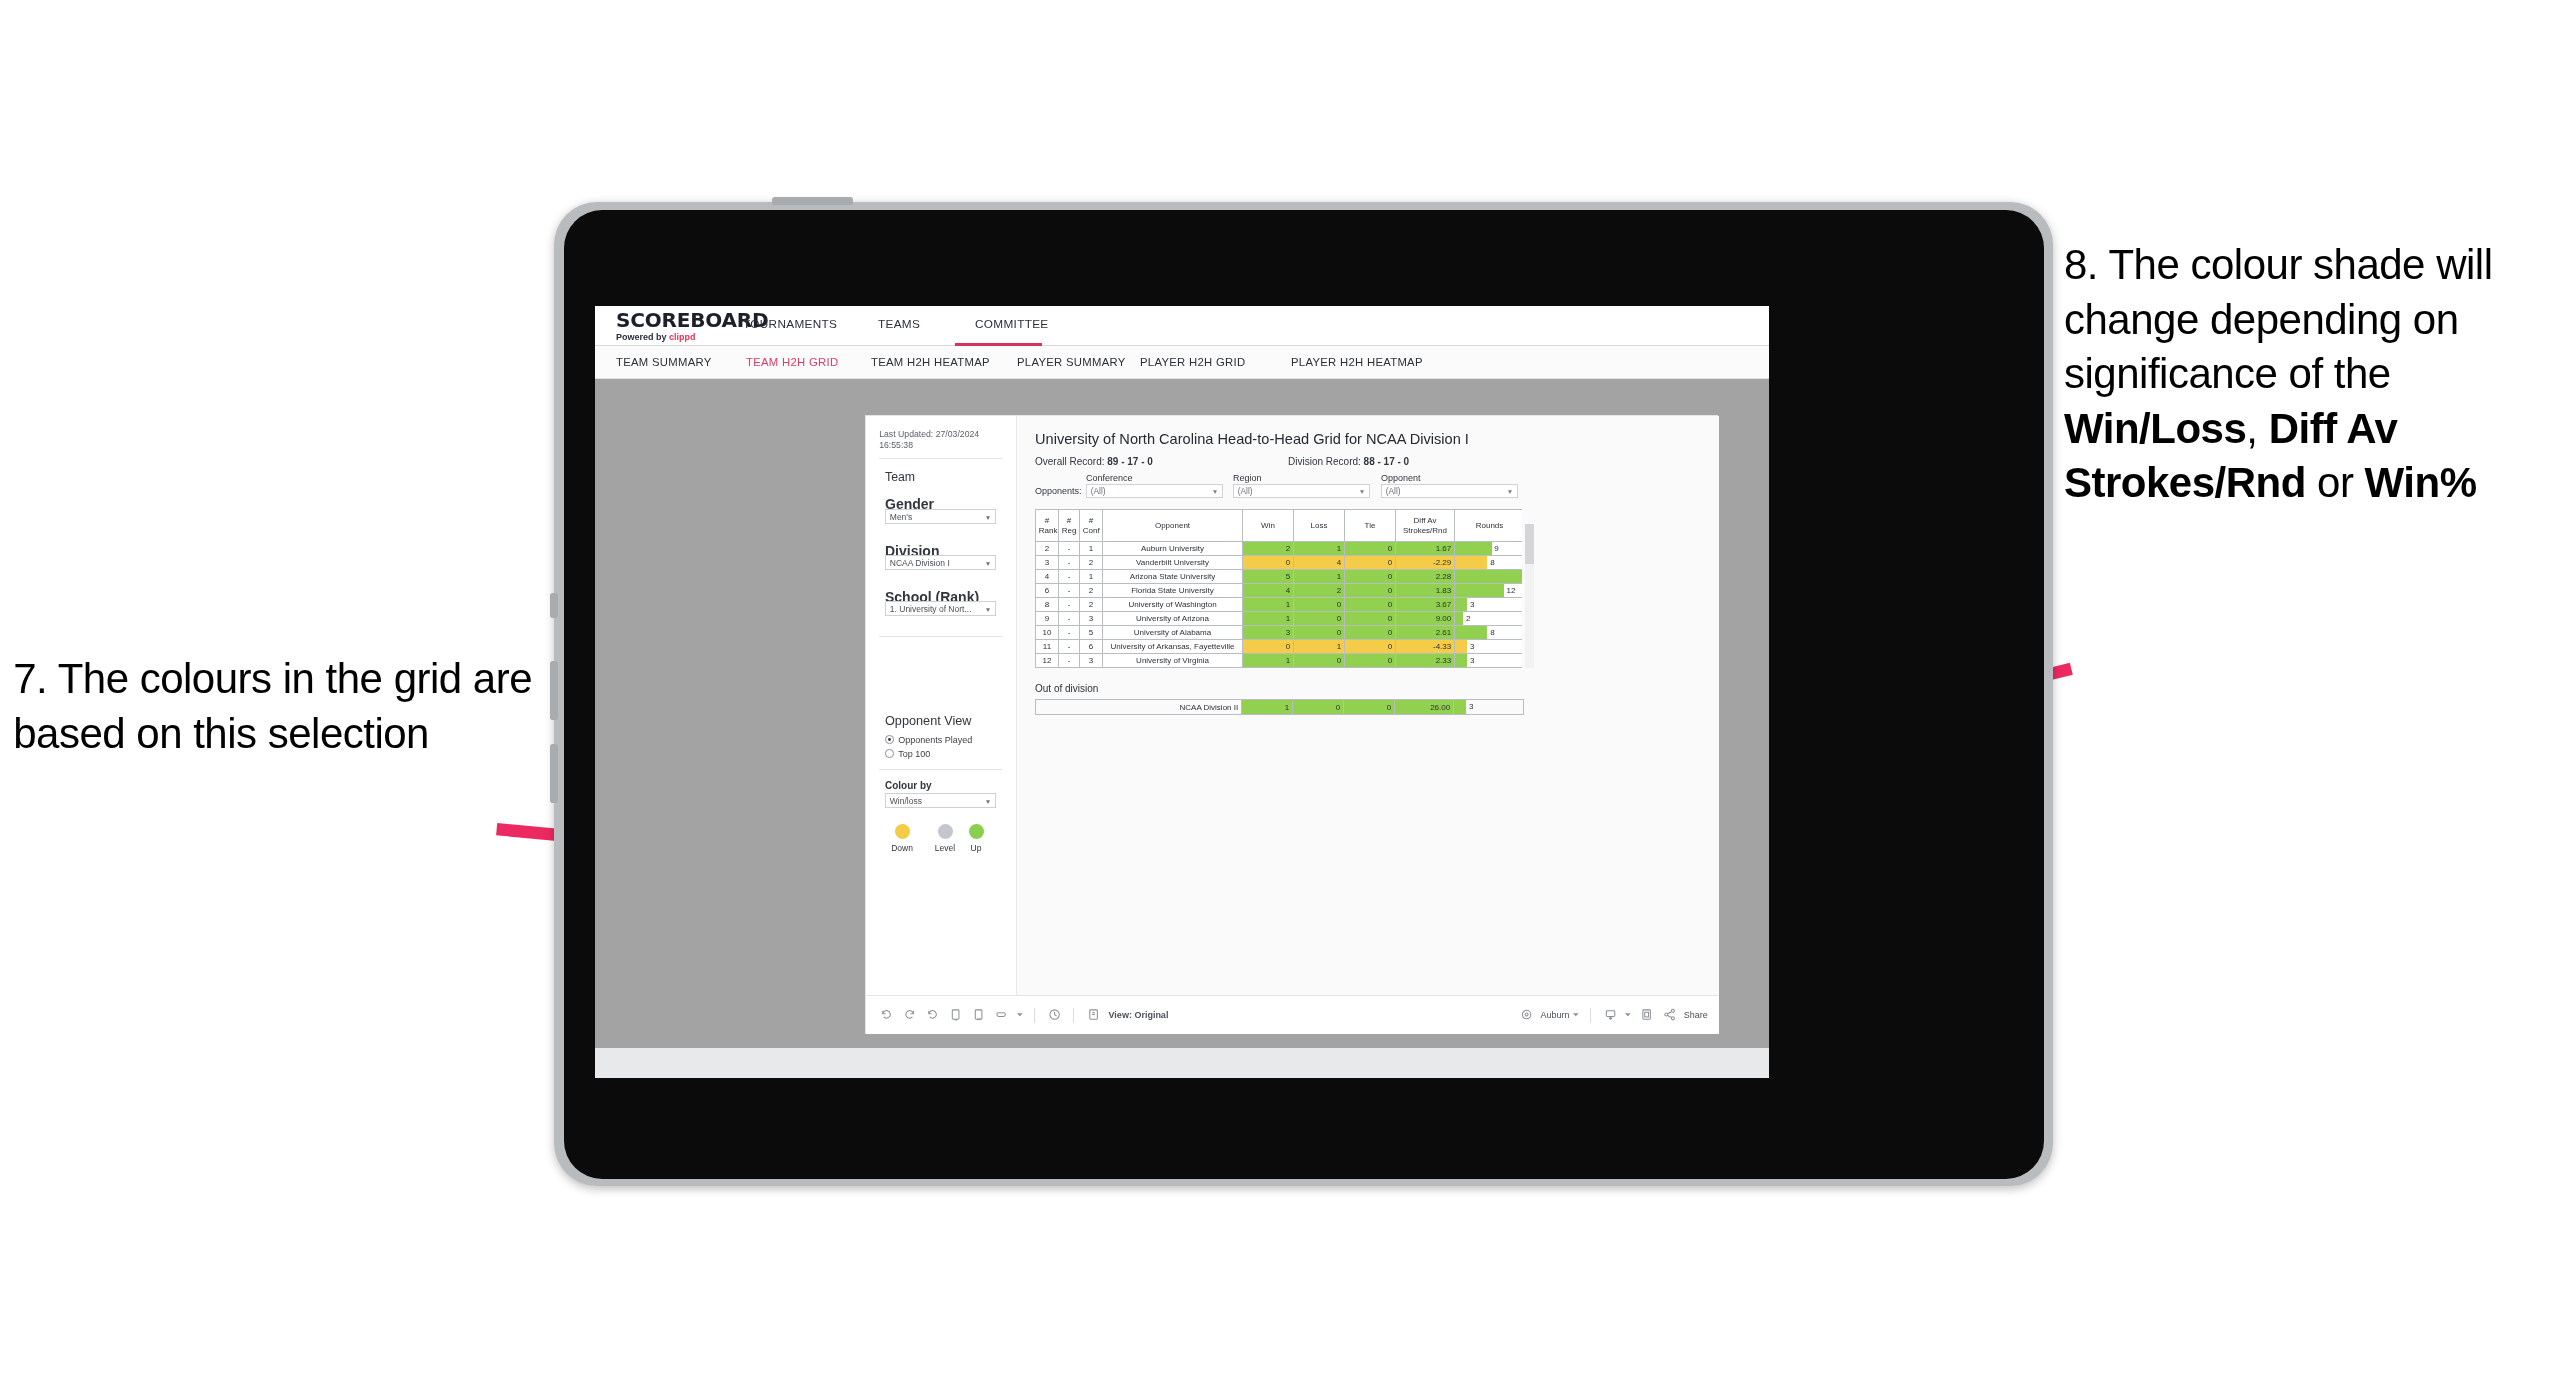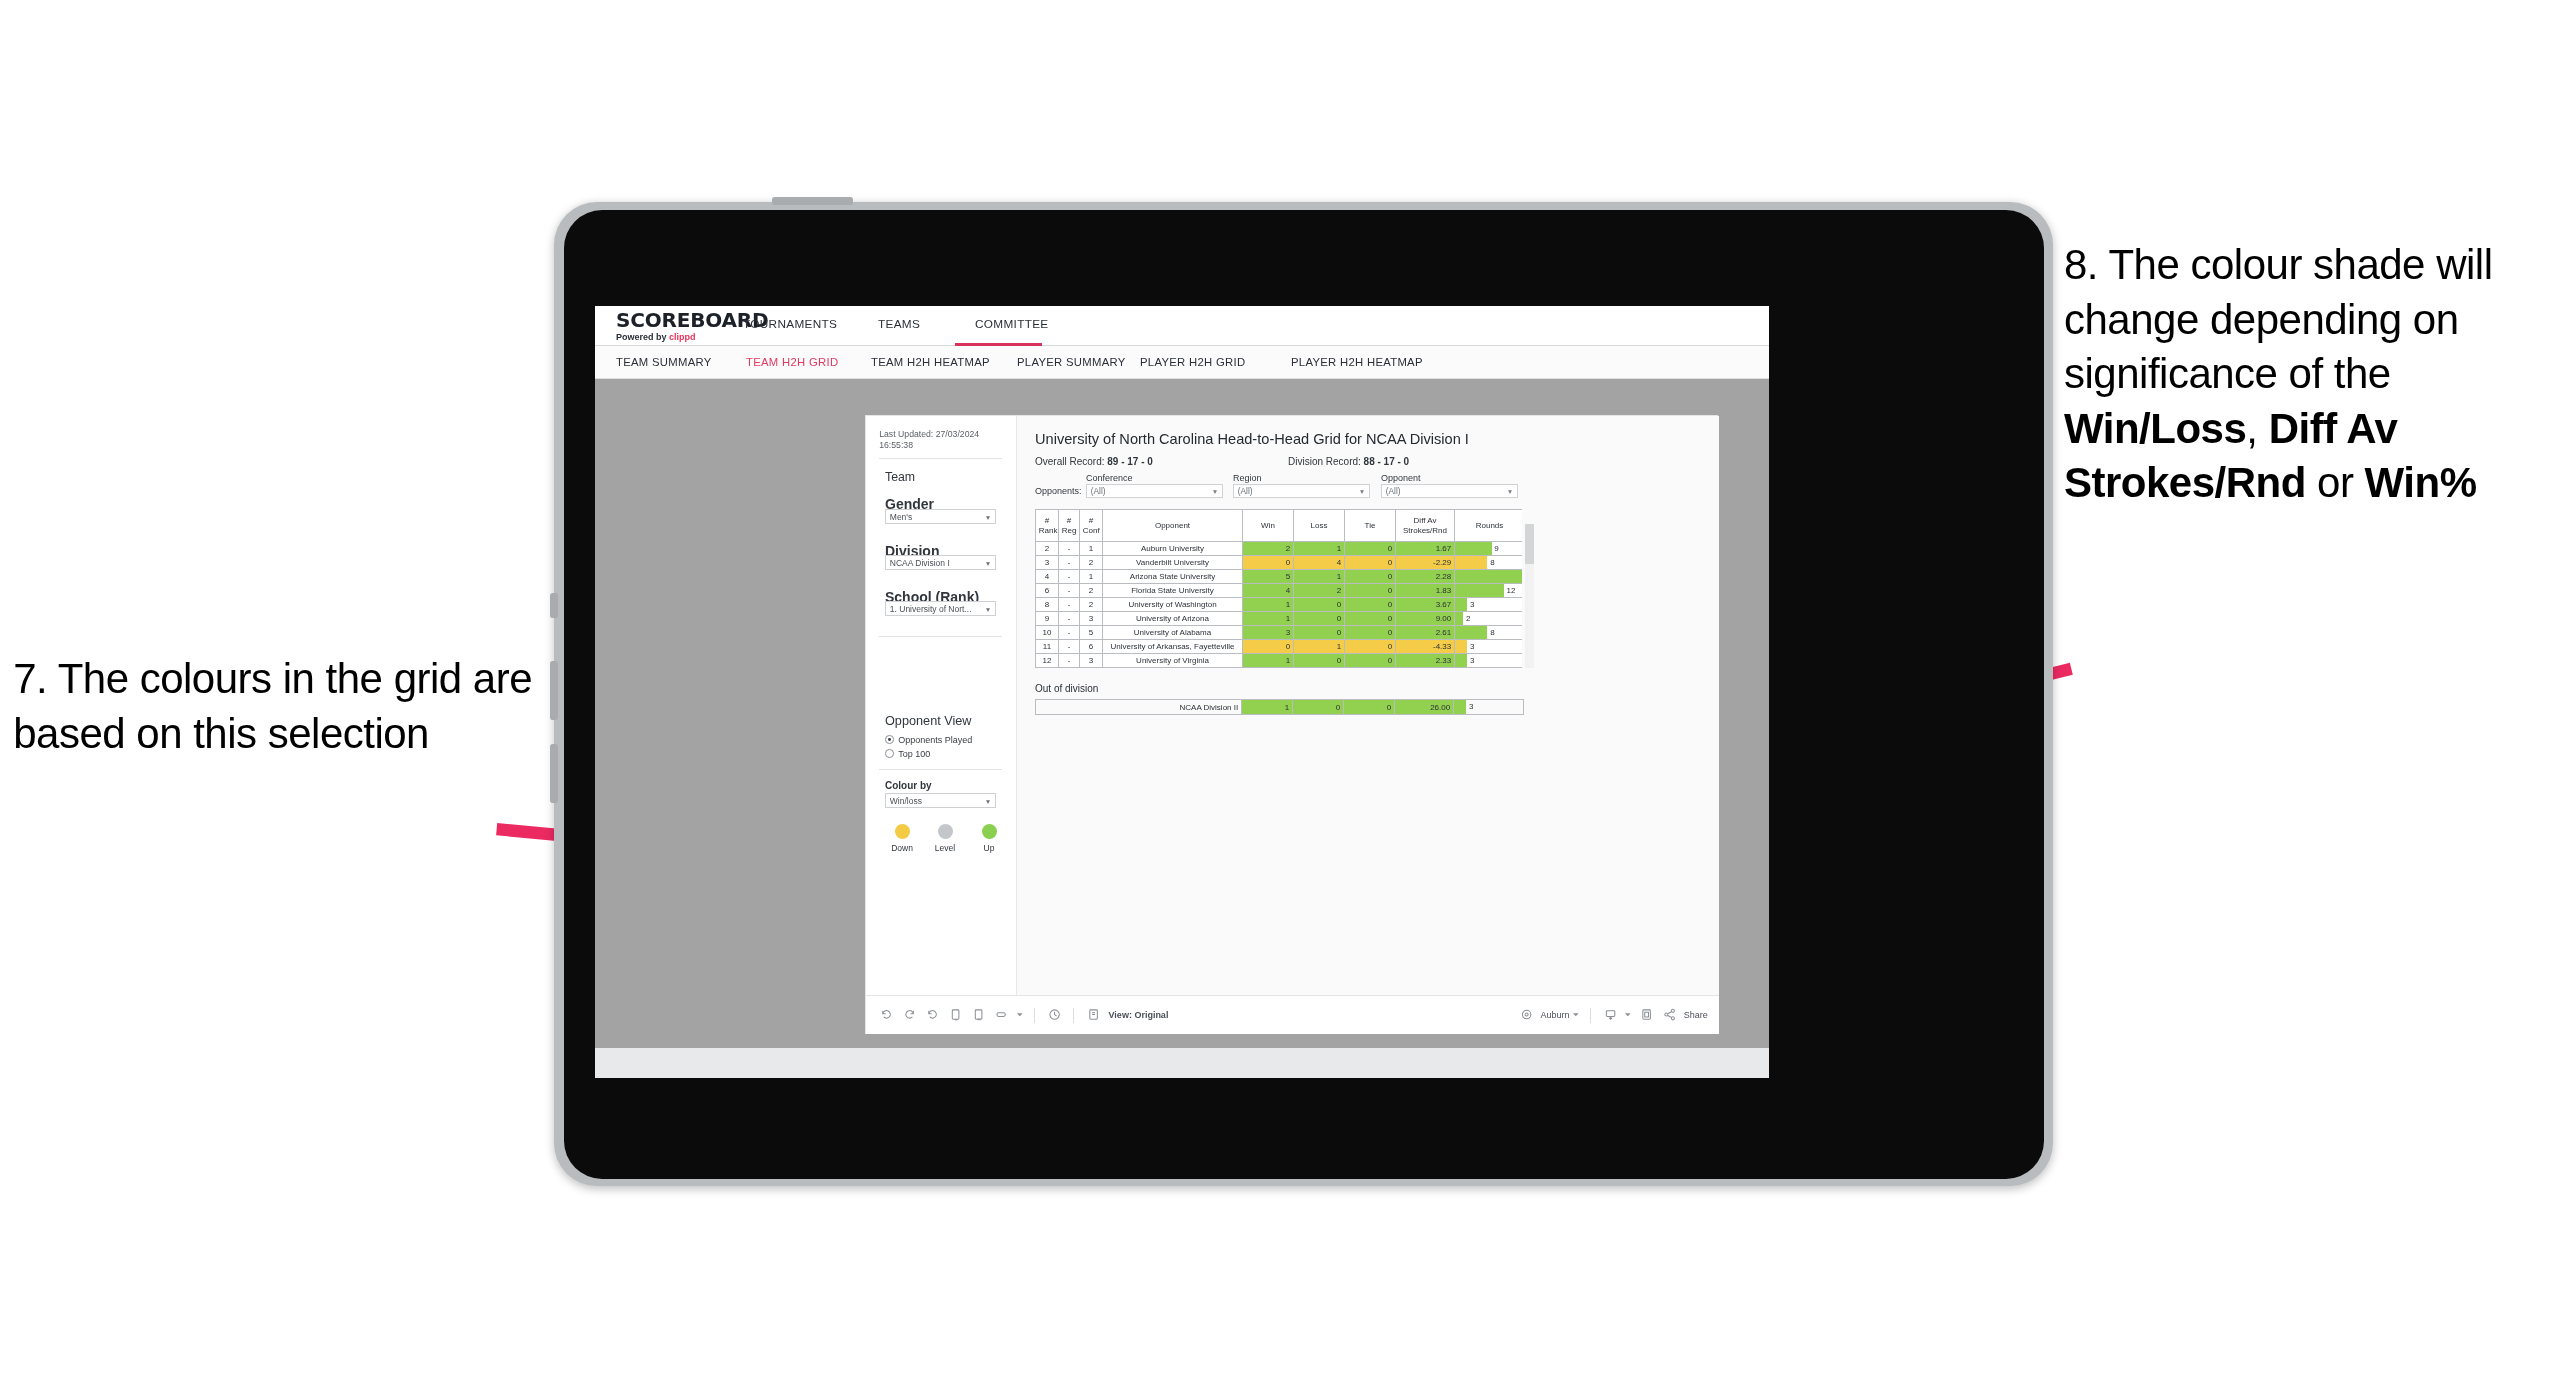--- a/index.html
+++ b/index.html
@@ -165,21 +165,21 @@
   #lbl-colour-by { position:absolute; left:19px; top: 364px; font-size: 10px; color:#31363d; font-weight:bold;}
   #ddl-colour { top: 377px; }
 
   
   #legend { position: absolute; left: 17px; top: 408px; width: 123px; }
   .leg-item { position: absolute; text-align: center; width: 38px; }
   .leg-dot { width: 15px; height: 15px; border-radius: 50%; margin: 0 auto; }
   .leg-cap { font-size: 8.5px; color: #31363d; margin-top: 3.8px; }
   #leg-down  { left: 0px; }
   #leg-level { left: 43px; }
-  #leg-up    { left: 87px; }
+  #leg-up    { left: 74px; }
 
   
   #viz { position: absolute; left: 152px; top: 0; width: 701px; height: 579px; background:#fafafa; }
   #viz-title {
     position: absolute; left: 17px; top: 15px;
     font-size: 14.6px; color: #252a31; white-space: nowrap;
   }
   .record {
     position: absolute; top: 40px; font-size: 10px; color: #31363d;
   }

